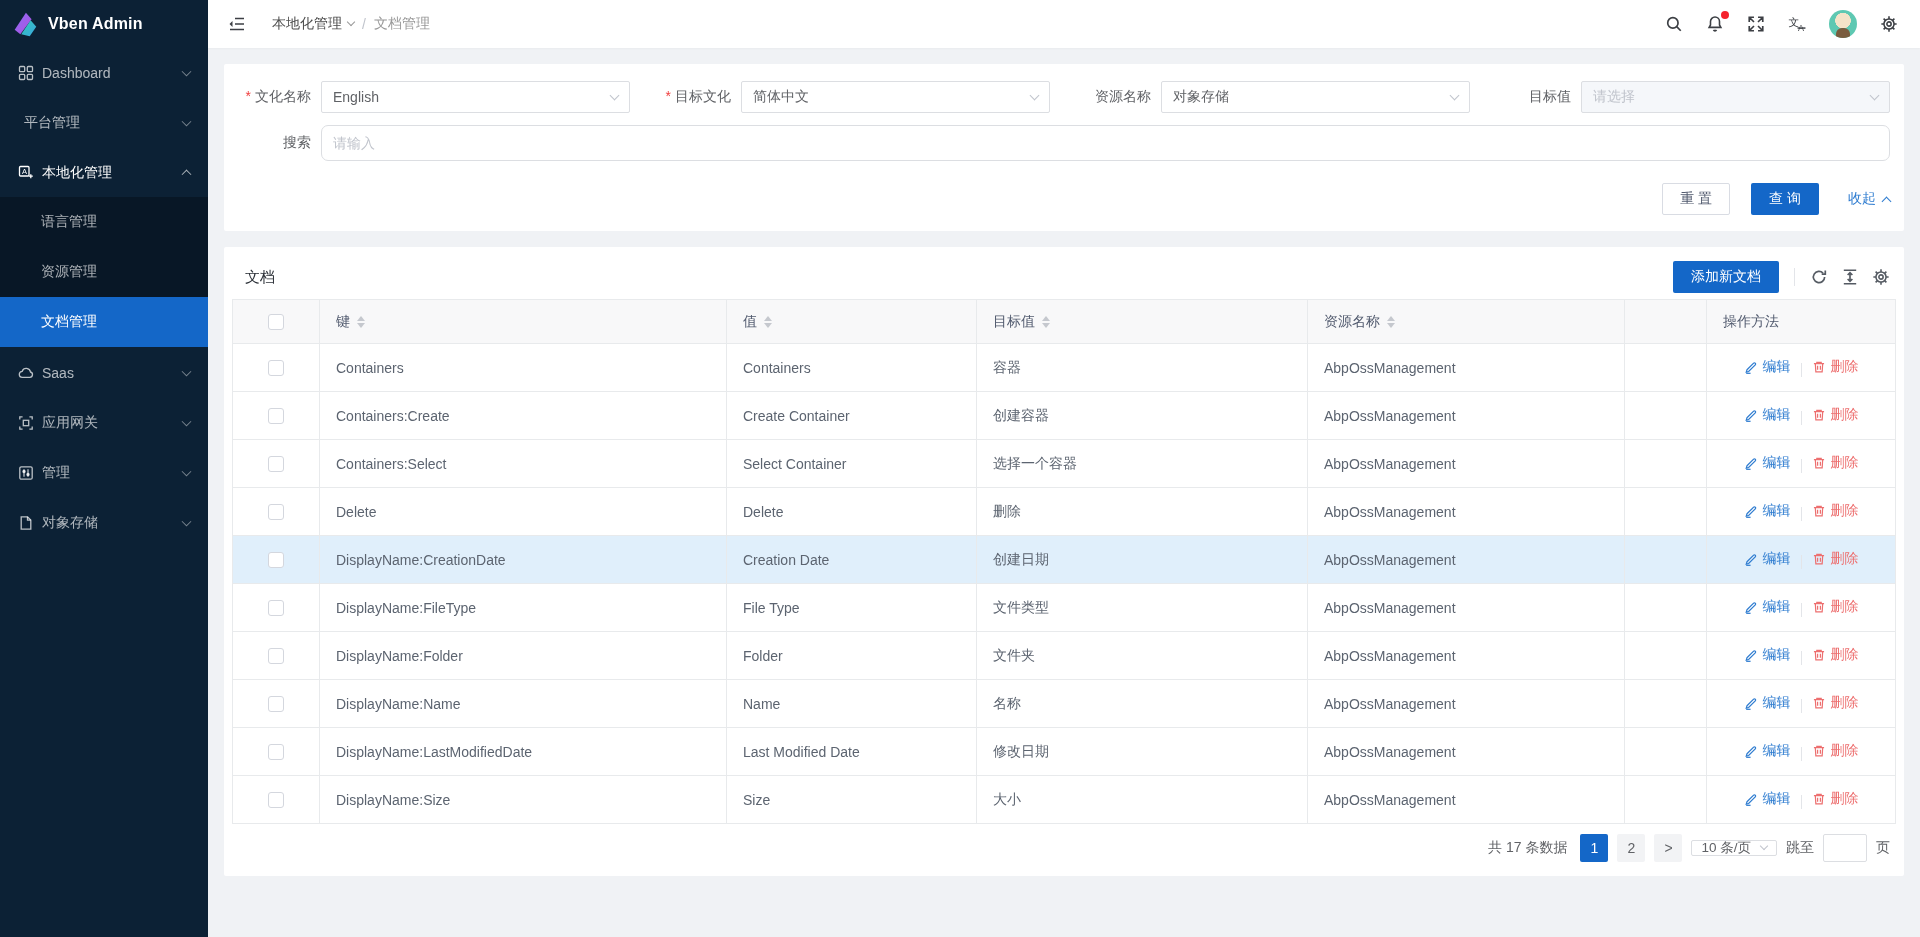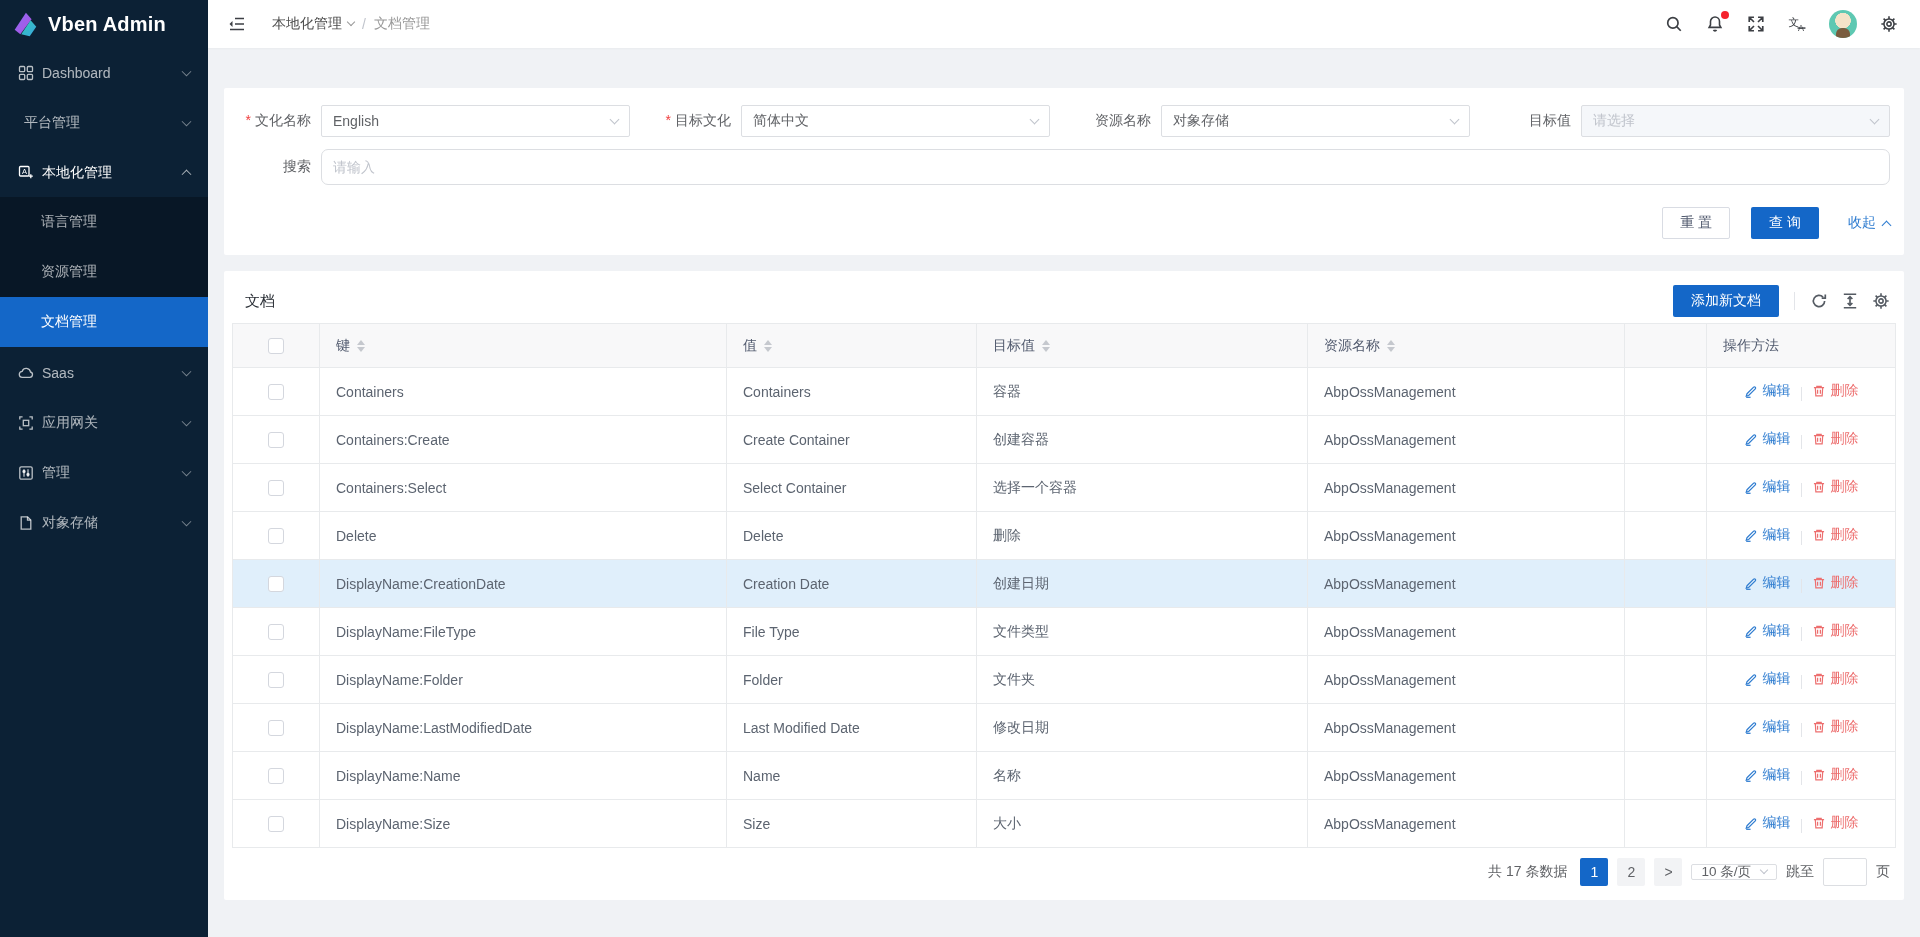--- a/index.html
+++ b/index.html
@@ -3,21 +3,21 @@
 <meta charset="utf-8">
 <style>
   * { margin:0; padding:0; box-sizing:border-box; }
   html,body { width:1920px; height:937px; overflow:hidden; font-family:"Liberation Sans","DejaVu Sans",sans-serif; font-size:14px; color:#5c6470; background:#f0f2f5; }
   .layout { display:flex; width:100%; height:100%; }
 
   
   .sidebar { width:208px; height:100%; background:var(--sidebar-bg,#0c2135); flex:0 0 208px; }
   .logo { height:48px; display:flex; align-items:center; padding-left:10px; cursor:pointer; }
   .logo-mark { width:30px; height:30px; display:inline-flex; }
-  .logo-text { color:#fff; font-weight:bold; font-size:20px; margin-left:8px; letter-spacing:.2px; }
+  .logo-text { color:#fff; font-weight:bold; font-size:16px; margin-left:8px; letter-spacing:.2px; }
   .menu { padding-top:5px; }
   .m-item { position:relative; height:40px; margin:0 0 10px 0; display:flex; align-items:center; padding-left:18px; color:rgba(255,255,255,.68); cursor:pointer; }
   .m-item.no-icon { padding-left:24px; }
   .m-item .icn { width:16px; height:16px; display:inline-flex; margin-right:8px; color:rgba(255,255,255,.72); }
   .m-item.expanded { color:#fff; }
   .m-item.expanded .icn { color:#fff; }
   .m-chevron { position:absolute; right:18px; top:50%; width:7px; height:7px; border-left:1.5px solid currentColor; border-bottom:1.5px solid currentColor; opacity:.65; }
   .m-chevron.down { transform:translateY(-70%) rotate(-45deg); }
   .m-chevron.up { transform:translateY(-30%) rotate(135deg); }
   .submenu { background:var(--submenu-bg,#081726); margin:-6px 0 6px 0; }
@@ -34,21 +34,21 @@
   .bc-sep { color:#c0c4cc; }
   .crumb-current { color:#999; }
   .topbar-right { margin-left:auto; display:flex; align-items:center; gap:23px; }
   .tb-icon { width:18px; height:18px; color:#3c3f44; display:inline-flex; position:relative; cursor:pointer; }
   .tb-badge { position:absolute; top:-4px; right:-5px; width:8px; height:8px; border-radius:50%; background:var(--dot,#f5222d); }
   .avatar { width:28px; height:28px; border-radius:50%; background:radial-gradient(circle at 50% 38%, #f4e3c8 0 34%, var(--avatar,#5ec8b2) 36%); border:0; cursor:pointer; position:relative; overflow:hidden; }
   .avatar::after { content:""; position:absolute; left:7px; right:7px; bottom:0; height:10px; background:#7a5c3e; border-radius:6px 6px 0 0; }
 
   
   .content { padding:16px; overflow:hidden; }
-  .card { background:#fff; border-radius:2px;margin-top:24px; }
+  .card { background:#fff; border-radius:2px; }
   .filter-card { padding:17px 14px 16px 0; }
   .filter-grid { display:grid; grid-template-columns:repeat(4,1fr); column-gap:14px; }
   .f-field { display:flex; align-items:center; height:32px; }
   .f-label { flex:0 0 97px; text-align:right; padding-right:10px; color:#606266; white-space:nowrap; }
   .req::before { content:"*"; color:#f03e3e; margin-right:4px; }
   .f-select { flex:1; height:32px; border:1px solid #dcdee2; border-radius:2px; display:flex; align-items:center; padding:0 26px 0 11px; position:relative; color:#606266; background:#fff; cursor:pointer; }
   .f-select .chev { position:absolute; right:11px; color:#c0c4cc; }
   .f-select.disabled { background:#f5f7fa; color:#c0c4cc; cursor:not-allowed; }
   .placeholder { color:#c0c4cc; }
   .filter-row2 { display:flex; align-items:center; margin-top:12px; }
@@ -546,47 +546,47 @@
                     <span class="icn">
                       <svg viewBox="0 0 16 16" fill="none" stroke="currentColor" stroke-width="1.4">
                         <path d="M2.2 4.2h11.6M5.5 4.2V2.6h5v1.6M3.8 4.2l.6 9.4h7.2l.6-9.4M6.4 6.6v4.6M9.6 6.6v4.6"></path>
                       </svg>
                     </span>
                     <span>删除</span>
                   </a></td>
               </tr>
               <tr>
                 <td class="c-check"><span class="checkbox"></span></td>
+                <td>DisplayName:Name</td>
+                <td>Name</td>
+                <td>名称</td>
+                <td>AbpOssManagement</td>
+                <td></td>
+                <td class="c-ops"><a class="op edit">
+                    <span class="icn">
+                      <svg viewBox="0 0 16 16" fill="none" stroke="currentColor" stroke-width="1.4">
+                        <path d="M3.4 11.2 11 3.6a1.3 1.3 0 0 1 1.8 0l.1.1a1.3 1.3 0 0 1 0 1.8L5.3 13.1 2.6 13.9z"></path>
+                        <path d="M2.5 15.2h5"></path>
+                      </svg>
+                    </span>
+                    <span>编辑</span>
+                  </a><span class="op-sep"></span><a class="op del">
+                    <span class="icn">
+                      <svg viewBox="0 0 16 16" fill="none" stroke="currentColor" stroke-width="1.4">
+                        <path d="M2.2 4.2h11.6M5.5 4.2V2.6h5v1.6M3.8 4.2l.6 9.4h7.2l.6-9.4M6.4 6.6v4.6M9.6 6.6v4.6"></path>
+                      </svg>
+                    </span>
+                    <span>删除</span>
+                  </a></td>
+              </tr>
+              <tr>
+                <td class="c-check"><span class="checkbox"></span></td>
                 <td>DisplayName:LastModifiedDate</td>
                 <td>Last Modified Date</td>
                 <td>修改日期</td>
-                <td>AbpOssManagement</td>
-                <td></td>
-                <td class="c-ops"><a class="op edit">
-                    <span class="icn">
-                      <svg viewBox="0 0 16 16" fill="none" stroke="currentColor" stroke-width="1.4">
-                        <path d="M3.4 11.2 11 3.6a1.3 1.3 0 0 1 1.8 0l.1.1a1.3 1.3 0 0 1 0 1.8L5.3 13.1 2.6 13.9z"></path>
-                        <path d="M2.5 15.2h5"></path>
-                      </svg>
-                    </span>
-                    <span>编辑</span>
-                  </a><span class="op-sep"></span><a class="op del">
-                    <span class="icn">
-                      <svg viewBox="0 0 16 16" fill="none" stroke="currentColor" stroke-width="1.4">
-                        <path d="M2.2 4.2h11.6M5.5 4.2V2.6h5v1.6M3.8 4.2l.6 9.4h7.2l.6-9.4M6.4 6.6v4.6M9.6 6.6v4.6"></path>
-                      </svg>
-                    </span>
-                    <span>删除</span>
-                  </a></td>
-              </tr>
-              <tr>
-                <td class="c-check"><span class="checkbox"></span></td>
-                <td>DisplayName:Name</td>
-                <td>Name</td>
-                <td>名称</td>
                 <td>AbpOssManagement</td>
                 <td></td>
                 <td class="c-ops"><a class="op edit">
                     <span class="icn">
                       <svg viewBox="0 0 16 16" fill="none" stroke="currentColor" stroke-width="1.4">
                         <path d="M3.4 11.2 11 3.6a1.3 1.3 0 0 1 1.8 0l.1.1a1.3 1.3 0 0 1 0 1.8L5.3 13.1 2.6 13.9z"></path>
                         <path d="M2.5 15.2h5"></path>
                       </svg>
                     </span>
                     <span>编辑</span>

